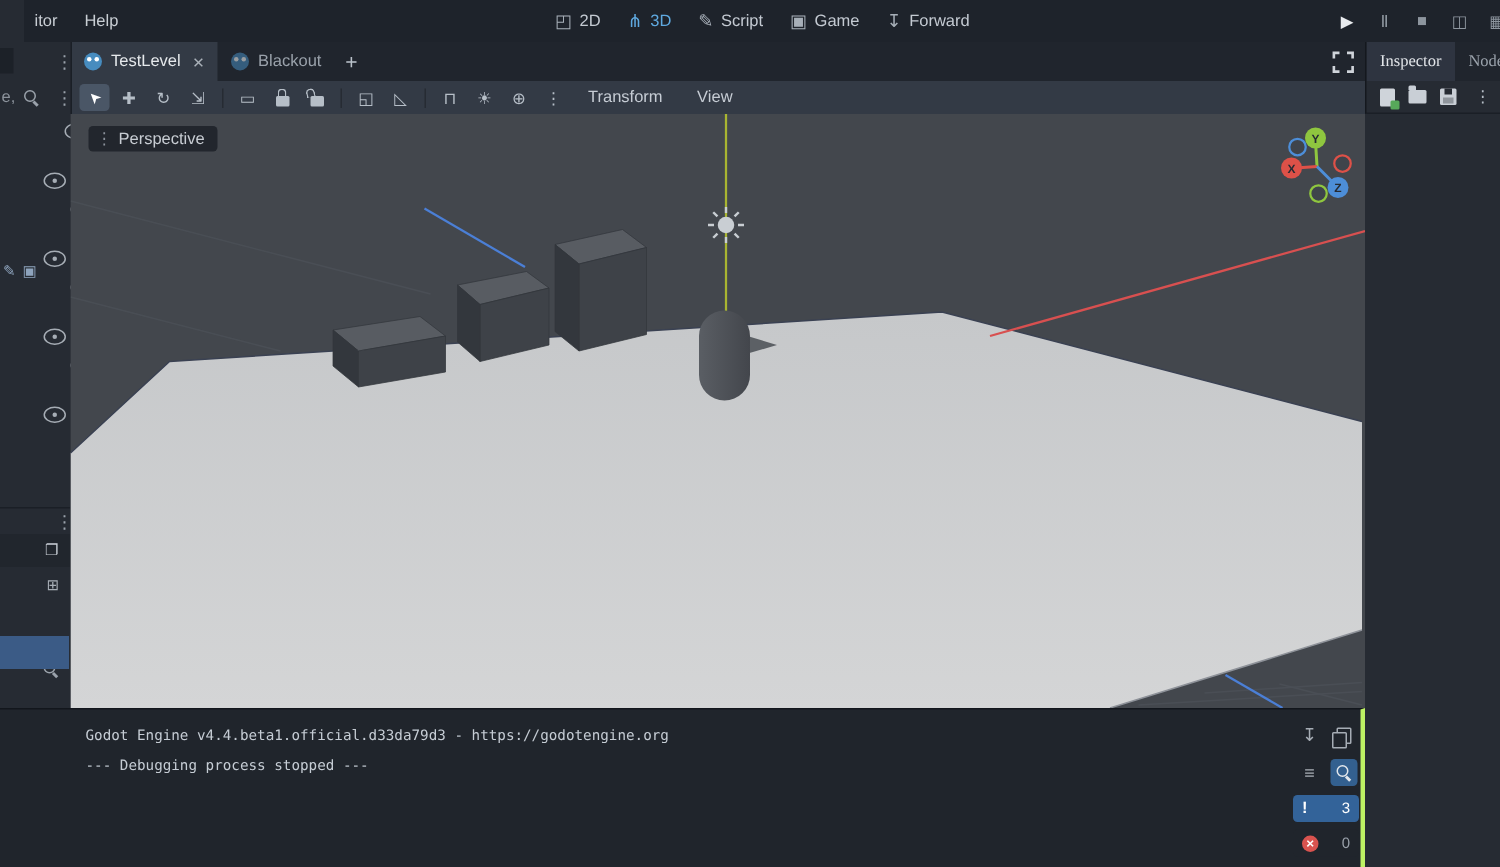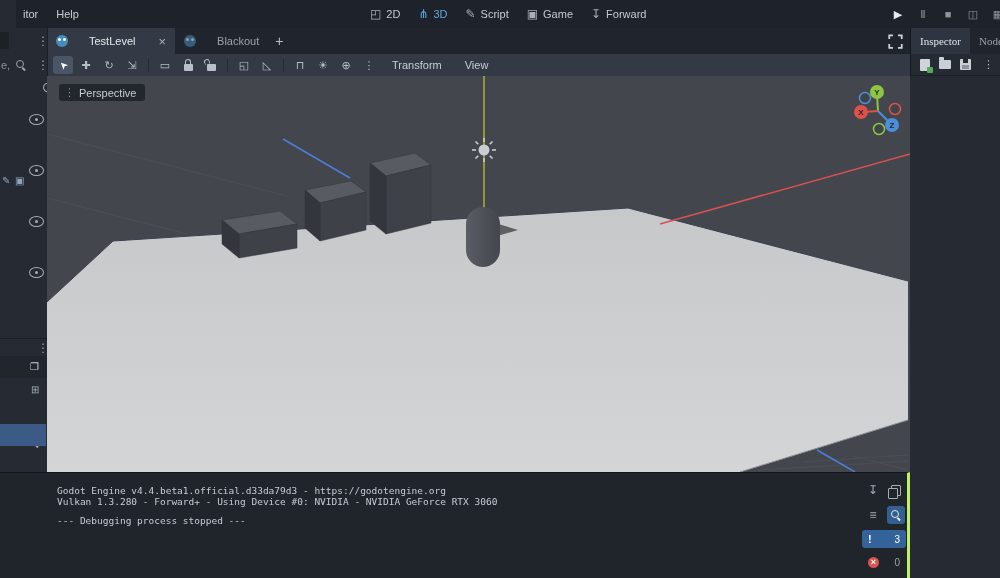--- a/index.html
+++ b/index.html
@@ -14,21 +14,21 @@
   .mode-group{left:346px;top:0;height:28px;display:flex;align-items:center;gap:2px;}
   .mode-btn{display:flex;align-items:center;gap:5px;padding:3px 8px;border-radius:3px;color:#c4cad2;}
   .mode-btn .mi{font-size:12px;color:#a7afb8;}
   .mode-btn.active,.mode-btn.active .mi{color:#5fa9e0;}
   .playback{right:2px;top:0;height:28px;display:flex;align-items:center;gap:9px;padding-right:8px;}
   .pb{width:16px;text-align:center;font-size:11px;color:#8d959e;}
   .pb.bright{color:#e8ebee;}
 
   
   .tabrow{left:47px;top:28px;width:863px;height:26px;background:#20252d;display:flex;align-items:flex-end;}
-  .tab{display:flex;align-items:center;gap:21px;height:26px;padding:0 9px;color:#9aa2ab;box-sizing:border-box;}
+  .tab{display:flex;align-items:center;gap:6px;height:26px;padding:0 9px;color:#9aa2ab;box-sizing:border-box;}
   .tab.active{background:#333a45;color:#e6e9ec;}
   .godot-ico{width:12px;height:12px;border-radius:50%;background:#478cbf;position:relative;flex:none;}
   .godot-ico::before,.godot-ico::after{content:"";position:absolute;top:3px;width:3px;height:3px;border-radius:50%;background:#fff;}
   .godot-ico::before{left:2px;} .godot-ico::after{right:2px;}
   .godot-ico.dim{opacity:.55;}
   .tab-close{font-size:13px;color:#aab1b9;margin-left:2px;}
   .tab-add{width:22px;height:26px;line-height:26px;text-align:center;font-size:14px;color:#b9c1c9;}
   .expand-btn{position:absolute;right:7px;top:6px;width:15px;height:15px;}
 
   
@@ -334,21 +334,20 @@
         <text x="814" y="39" fill="#262b33">X</text>
         <circle cx="845" cy="49" r="7" fill="#4d8ed8"></circle>
         <text x="845" y="52" fill="#262b33">Z</text>
       </g>
     </svg>
   </div>
 
   <div class="abs console">
     <div class="abs" style="left:57px;top:13px;">
       <div class="cline">Godot Engine v4.4.beta1.official.d33da79d3 - https://godotengine.org</div>
-      <div class="cline">Vulkan 1.3.280 - Forward+ - Using Device #0: NVIDIA - NVIDIA GeForce RTX 3060</div>
       <div class="cline gap">--- Debugging process stopped ---</div>
     </div>
     <div class="c-btn" style="left:864px;top:8px;">
         <span>↧</span>
       </div>
     <div class="c-btn" style="left:887px;top:8px;">
         <span class="icon-copy"></span>
       </div>
     <div class="c-btn" style="left:864px;top:33px;">
         <span>≡</span>

